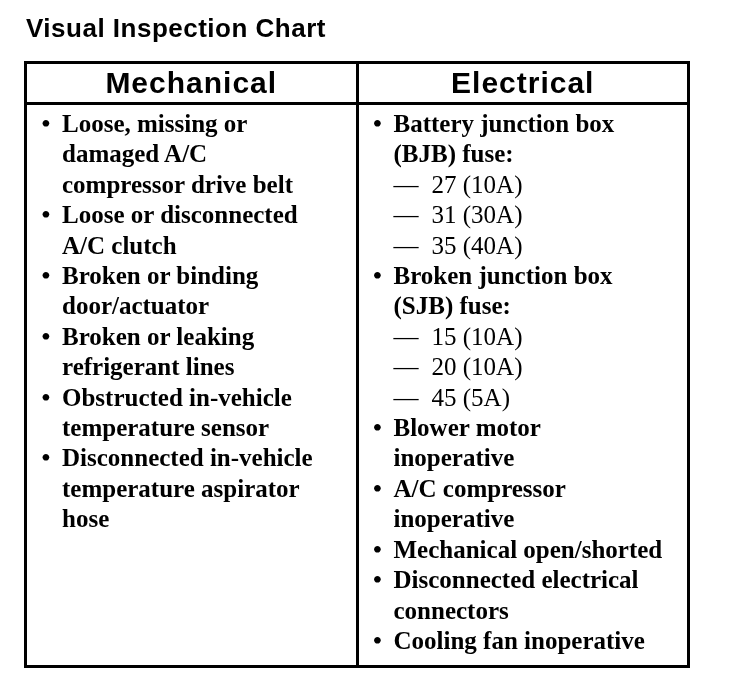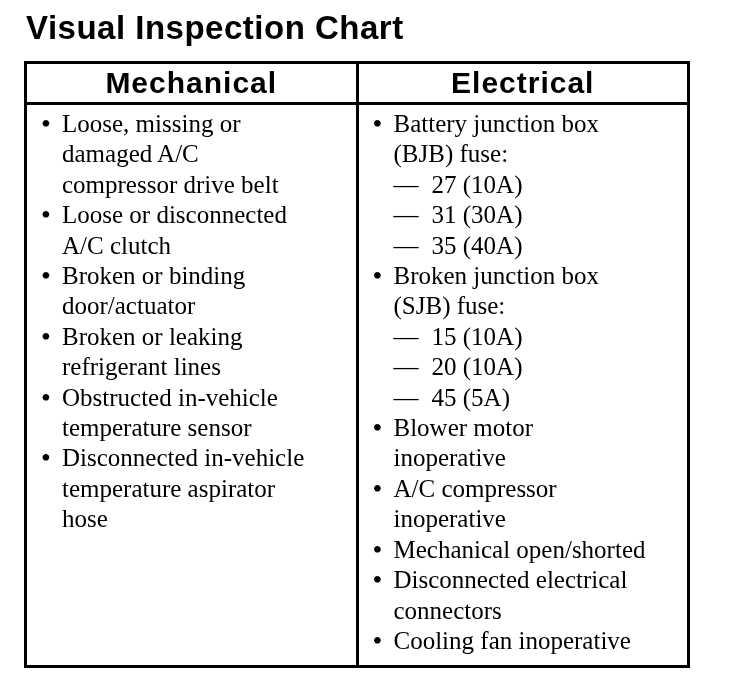--- a/index.html
+++ b/index.html
@@ -16,21 +16,21 @@
     height: 688px;
     color: #000000;
   }
   .title {
     position: absolute;
     left: 26px;
     top: 12px;
     margin: 0;
     font-family: "Liberation Sans", sans-serif;
     font-weight: bold;
-    font-size: 33px;
+    font-size: 26px;
     line-height: 32px;
     letter-spacing: 0.5px;
     color: #000000;
   }
   table.chart {
     position: absolute;
     left: 24px;
     top: 61px;
     width: 666px;
     height: 607px;
@@ -68,20 +68,21 @@
     font-size: 25px;
     line-height: 30.4px;
     color: #000000;
   }
   .bullet {
     font-size: 28px;
     padding-left: 2px;
   }
   .item-text {
     white-space: pre-line;
+    font-weight: bold;
   }
   .subitem {
     display: flex;
     gap: 13px;
   }
   .dash {
     letter-spacing: 0;
   }
 </style>
 </head>

